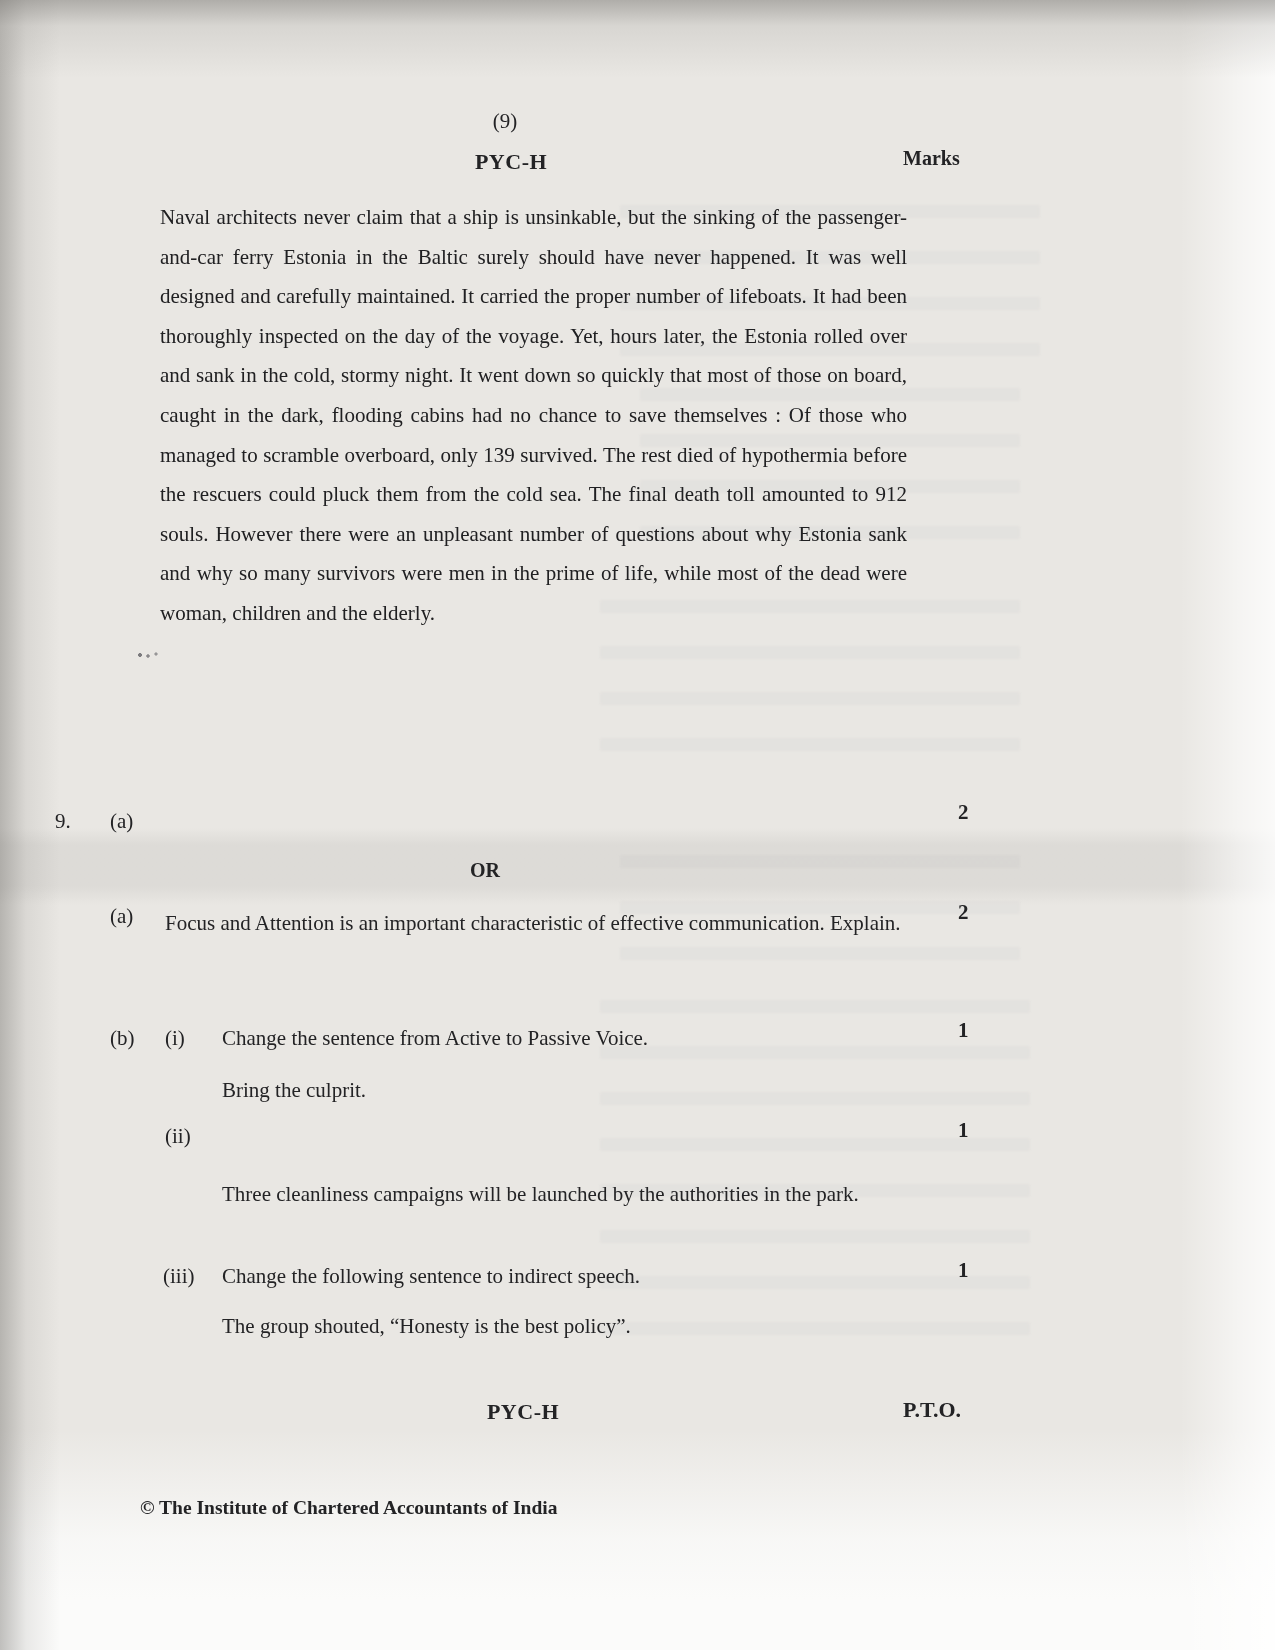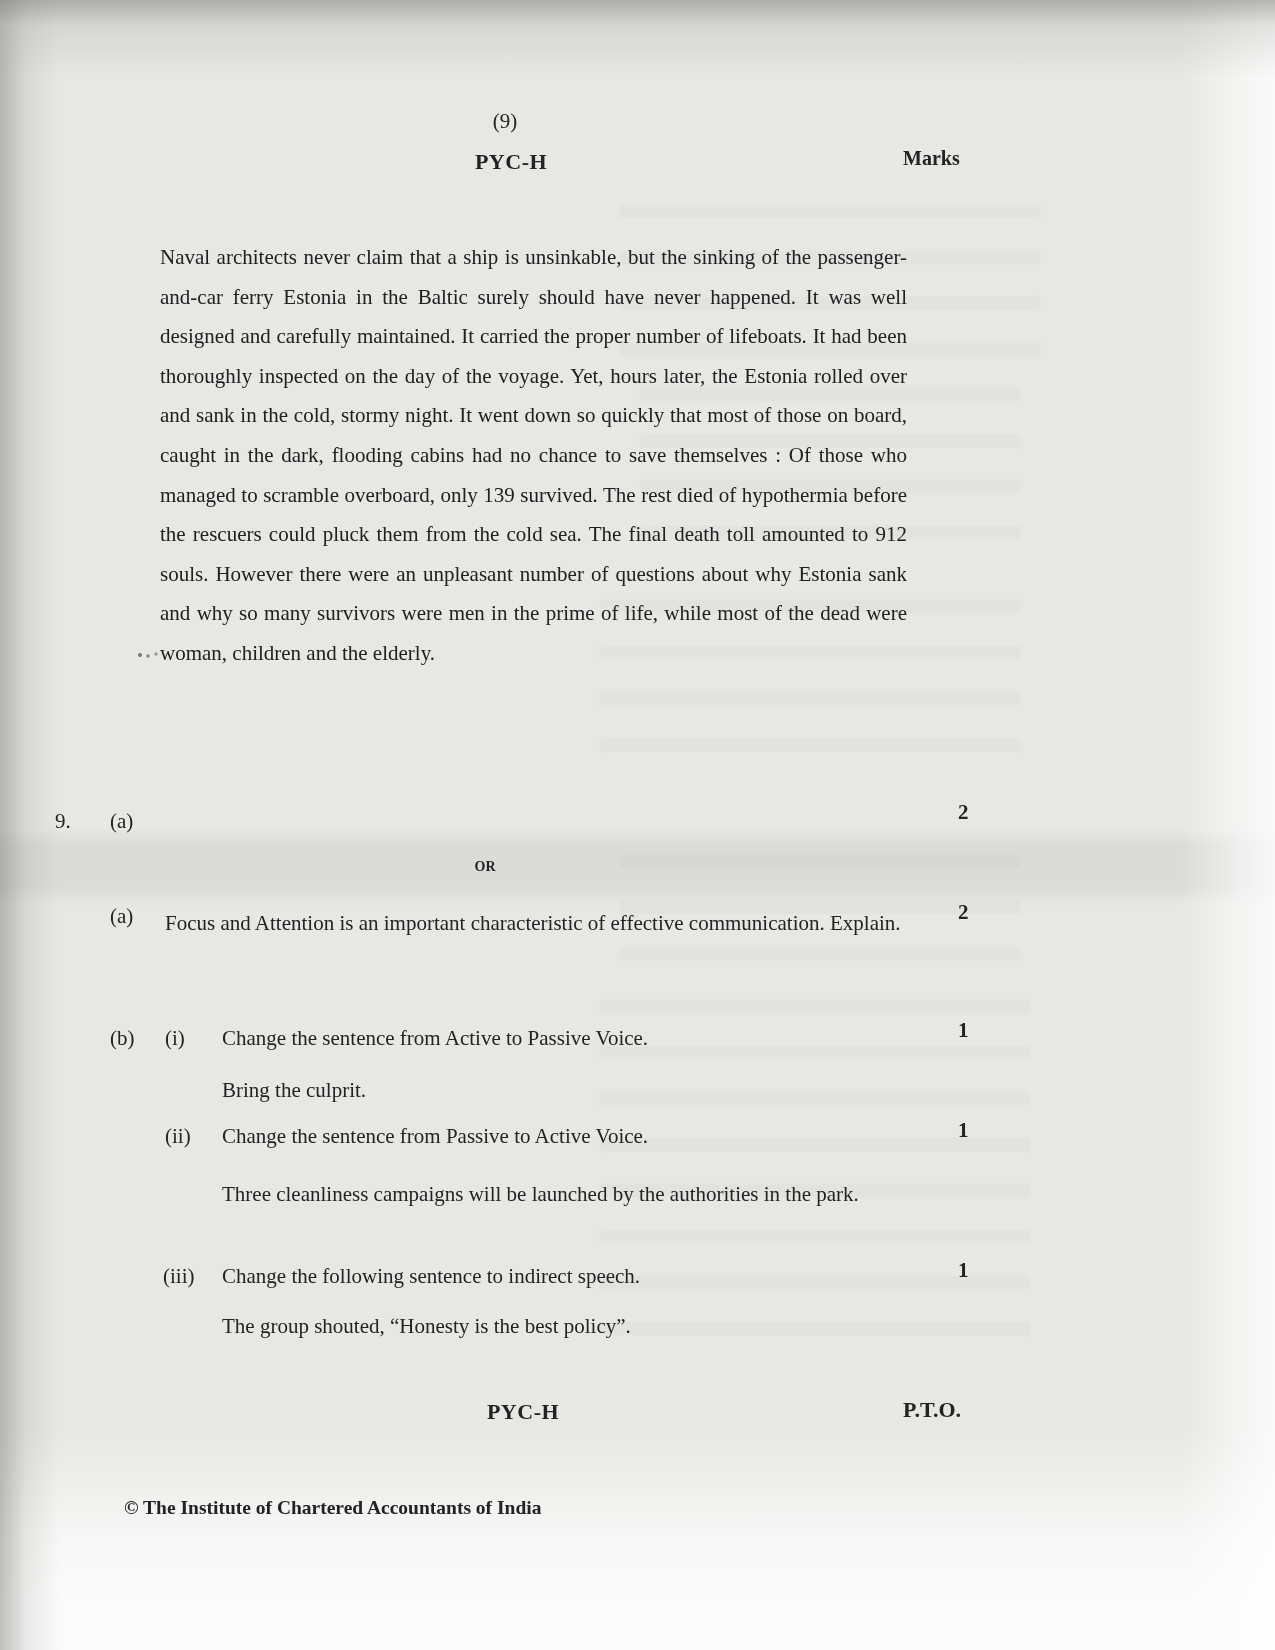--- a/index.html
+++ b/index.html
@@ -17,21 +17,21 @@
       linear-gradient(90deg, rgba(0,0,0,0) 1180px, rgba(255,255,255,0.55) 1240px, rgba(255,255,255,0.8) 1275px),
       linear-gradient(180deg, rgba(0,0,0,0) 828px, rgba(115,113,110,0.10) 845px, rgba(115,113,110,0.10) 886px, rgba(0,0,0,0) 905px),
       linear-gradient(180deg, rgba(0,0,0,0) 1430px, rgba(250,250,249,0.85) 1540px, #fbfbfa 1600px),
       #e9e7e3;
   }
   .abs{position:absolute;}
   .txt{font-size:21px;line-height:1.25;white-space:nowrap;}
   .bold{font-weight:bold;}
   .passage{
     font-size:21px;line-height:39.6px;text-align:justify;text-justify:inter-word;
-    white-space:normal;color:#202022;margin-top:40px;
+    white-space:normal;color:#202022;
   }
   .wrap{white-space:normal;text-align:justify;text-justify:inter-word;line-height:46px;}
   .center{text-align:center;}
   .marks-num{font-size:21px;font-weight:bold;}
   .ghost{
     position:absolute;opacity:.45;filter:blur(1.4px);pointer-events:none;
     background:repeating-linear-gradient(180deg, rgba(108,110,124,0.10) 0 13px, rgba(0,0,0,0) 13px 46px);
   }
   .speck{
     position:absolute;width:26px;height:9px;opacity:.7;
@@ -58,40 +58,39 @@
   <div class="abs txt bold center" style="top:148px;left:0;width:1022px;font-size:22px;letter-spacing:.5px;">PYC-H</div>
 
   <div class="abs txt bold" style="top:146px;left:903px;font-size:20px;">Marks</div>
 
   <div class="abs passage" style="top:198px;left:160px;width:747px;">Naval architects never claim that a ship is unsinkable, but the sinking of the passenger-and-car ferry Estonia in the Baltic surely should have never happened. It was well designed and carefully maintained. It carried the proper number of lifeboats. It had been thoroughly inspected on the day of the voyage. Yet, hours later, the Estonia rolled over and sank in the cold, stormy night. It went down so quickly that most of those on board, caught in the dark, flooding cabins had no chance to save themselves : Of those who managed to scramble overboard, only 139 survived. The rest died of hypothermia before the rescuers could pluck them from the cold sea. The final death toll amounted to 912 souls. However there were an unpleasant number of questions about why Estonia sank and why so many survivors were men in the prime of life, while most of the dead were woman, children and the elderly.</div>
 
   <div class="abs txt" style="top:808px;left:55px;">9.</div>
   <div class="abs txt" style="top:808px;left:110px;">(a)</div>
   <div class="abs marks-num" style="top:800px;left:958px;">2</div>
 
-  <div class="abs txt bold center" style="top:858px;left:160px;width:650px;font-size:14px;">OR</div>
+  <div class="abs txt bold center" style="top:858px;left:160px;width:650px;font-size:20px;">OR</div>
 
   <div class="abs txt" style="top:903px;left:110px;">(a)</div>
   <div class="abs txt wrap" style="top:900px;left:165px;width:737px;">Focus and Attention is an important characteristic of effective communication. Explain.</div>
   <div class="abs marks-num" style="top:900px;left:958px;">2</div>
 
   <div class="abs txt" style="top:1025px;left:110px;">(b)</div>
   <div class="abs txt" style="top:1025px;left:165px;">(i)</div>
   <div class="abs txt" style="top:1025px;left:222px;">Change the sentence from Active to Passive Voice.</div>
   <div class="abs marks-num" style="top:1018px;left:958px;">1</div>
   <div class="abs txt" style="top:1077px;left:222px;">Bring the culprit.</div>
 
   <div class="abs txt" style="top:1123px;left:165px;">(ii)</div>
-  <div class="abs txt" style="top:1123px;left:222px;">Change the sentence from Passive to Active Voice.</div>
   <div class="abs marks-num" style="top:1118px;left:958px;">1</div>
   <div class="abs txt wrap" style="top:1171px;left:222px;width:678px;">Three cleanliness campaigns will be launched by the authorities in the park.</div>
 
   <div class="abs txt" style="top:1263px;left:163px;font-family:Liberation Serif, serif;">(iii)</div>
   <div class="abs txt" style="top:1263px;left:222px;">Change the following sentence to indirect speech.</div>
   <div class="abs marks-num" style="top:1258px;left:958px;">1</div>
   <div class="abs txt" style="top:1313px;left:222px;">The group shouted, “Honesty is the best policy”.</div>
 
   <div class="abs txt bold center" style="top:1398px;left:0;width:1046px;font-size:22px;letter-spacing:.5px;">PYC-H</div>
   <div class="abs txt bold" style="top:1396px;left:903px;font-size:22px;">P.T.O.</div>
 
-  <div class="abs txt bold" style="top:1496px;left:124px;font-size:19.5px;">© The Institute of Chartered Accountants of India</div>
+  <div class="abs txt bold" style="top:1496px;left:140px;font-size:19.5px;">© The Institute of Chartered Accountants of India</div>
 
 </div>
 
 </body></html>

